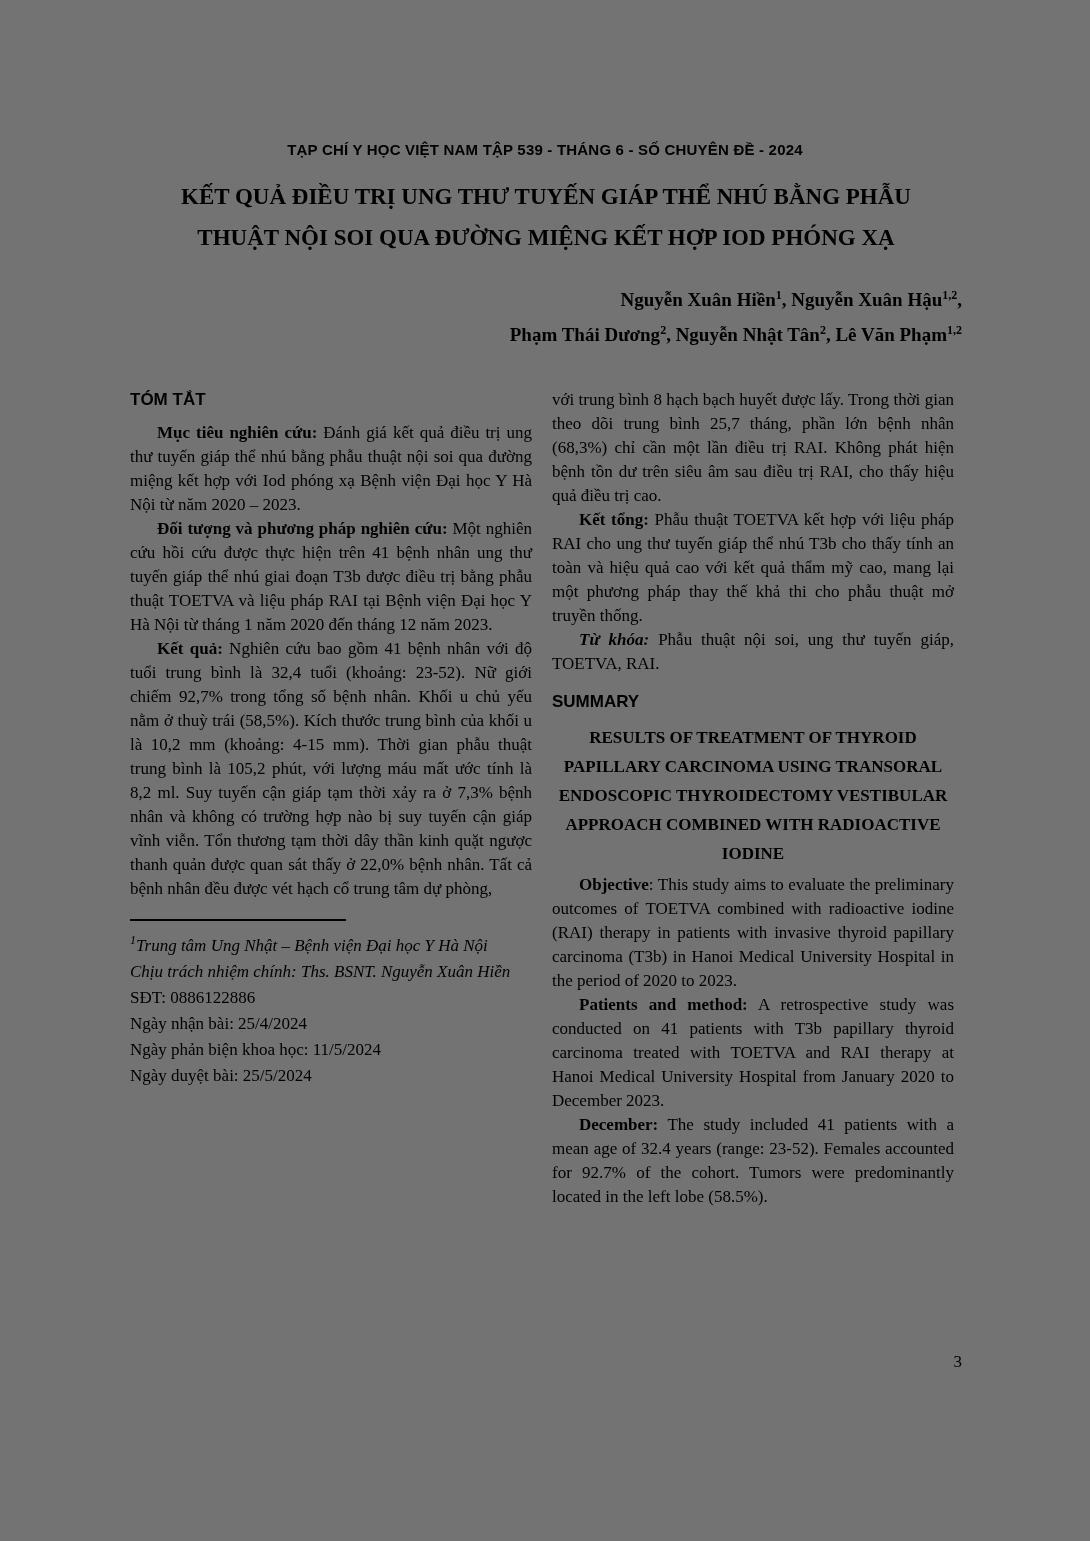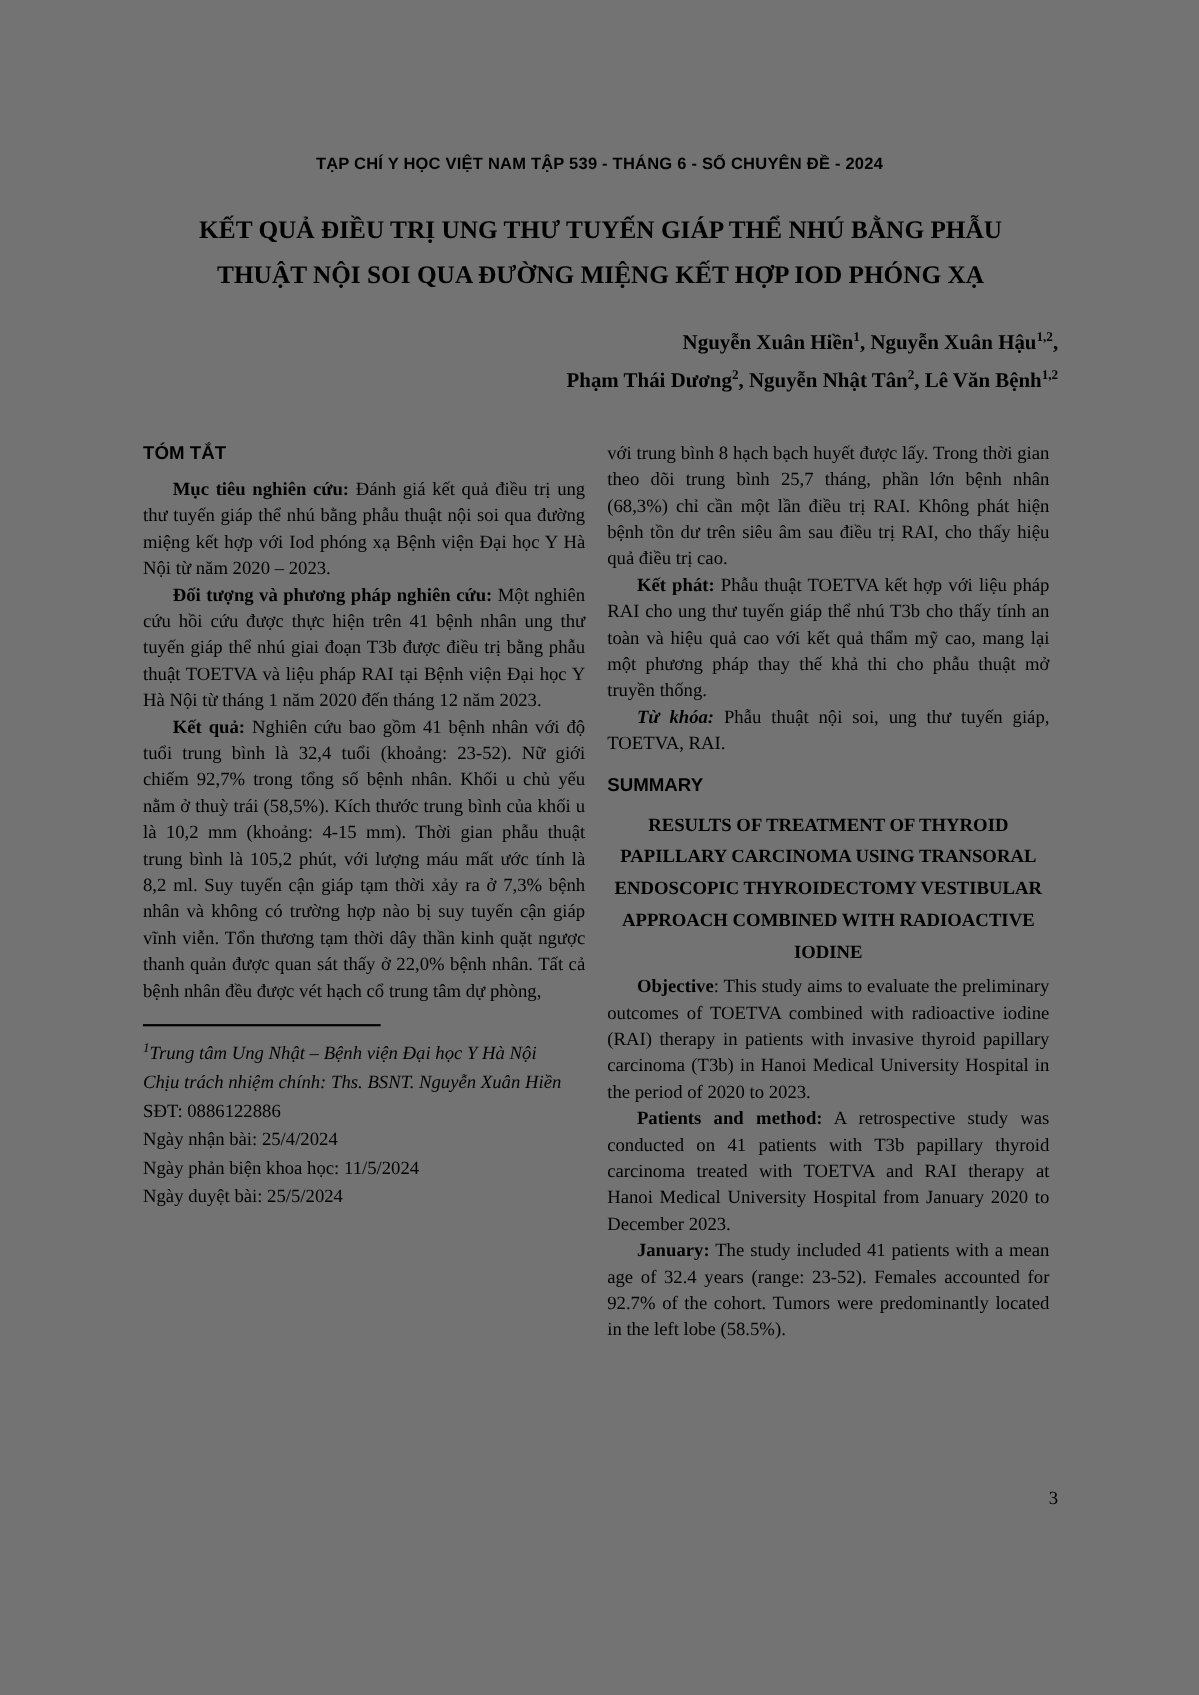--- a/index.html
+++ b/index.html
@@ -9,21 +9,21 @@
     background: #ffffff; color: #000000;
     font-family: "Liberation Serif", serif;
   }
   .page { position: relative; width: 1090px; height: 1541px; overflow: hidden; background: #737373; }
   .journal-header {
     position: absolute; top: 141px; left: 0; width: 100%;
     text-align: center;
     font-family: "Liberation Sans", sans-serif;
     font-weight: bold; font-size: 15px; letter-spacing: 0.2px;
   }
-  .content { position: absolute; top: 188px; left: 130px; width: 832px; }
+  .content { position: absolute; top: 176px; left: 130px; width: 832px; }
   .article-title {
     font-size: 23px; font-weight: bold; text-align: center;
     line-height: 41px; margin: 0 auto 24px auto; max-width: 812px;
   }
   .authors {
     text-align: right; font-weight: bold; font-size: 19px;
     line-height: 35px; margin-bottom: 36px;
   }
   sup { font-size: 12px; line-height: 0; }
   .columns { display: flex; gap: 20px; }
@@ -53,21 +53,21 @@
 <div class="page">
 
   <div class="journal-header">TẠP CHÍ Y HỌC VIỆT NAM TẬP 539 - THÁNG 6 - SỐ CHUYÊN ĐỀ - 2024</div>
 
   <div class="content">
 
     <h1 class="article-title">KẾT QUẢ ĐIỀU TRỊ UNG THƯ TUYẾN GIÁP THỂ NHÚ BẰNG PHẪU THUẬT NỘI SOI QUA ĐƯỜNG MIỆNG KẾT HỢP IOD PHÓNG XẠ</h1>
 
     <div class="authors">
       <div class="authors-line"><span>Nguyễn Xuân Hiền</span><sup>1</sup><span>, Nguyễn Xuân Hậu</span><sup>1,2</sup><span>,</span></div>
-      <div class="authors-line"><span>Phạm Thái Dương</span><sup>2</sup><span>, Nguyễn Nhật Tân</span><sup>2</sup><span>, Lê Văn Bệnh</span><sup>1,2</sup></div>
+      <div class="authors-line"><span>Phạm Thái Dương</span><sup>2</sup><span>, Nguyễn Nhật Tân</span><sup>2</sup><span>, Lê Văn Phạm</span><sup>1,2</sup></div>
     </div>
 
     <div class="columns">
 
       <div class="col">
         <div class="col-heading">TÓM TẮT</div>
 
         <p class="para"><b class="lead">Mục tiêu nghiên cứu:</b><span> Đánh giá kết quả điều trị ung thư tuyến giáp thể nhú bằng phẫu thuật nội soi qua đường miệng kết hợp với Iod phóng xạ Bệnh viện Đại học Y Hà Nội từ năm 2020 – 2023.</span></p>
 
         <p class="para"><b class="lead">Đối tượng và phương pháp nghiên cứu:</b><span> Một nghiên cứu hồi cứu được thực hiện trên 41 bệnh nhân ung thư tuyến giáp thể nhú giai đoạn T3b được điều trị bằng phẫu thuật TOETVA và liệu pháp RAI tại Bệnh viện Đại học Y Hà Nội từ tháng 1 năm 2020 đến tháng 12 năm 2023.</span></p>
@@ -81,33 +81,33 @@
           <div class="fn-line">SĐT: 0886122886</div>
           <div class="fn-line">Ngày nhận bài: 25/4/2024</div>
           <div class="fn-line">Ngày phản biện khoa học: 11/5/2024</div>
           <div class="fn-line">Ngày duyệt bài: 25/5/2024</div>
         </div>
       </div>
 
       <div class="col">
         <p class="para no-indent">với trung bình 8 hạch bạch huyết được lấy. Trong thời gian theo dõi trung bình 25,7 tháng, phần lớn bệnh nhân (68,3%) chỉ cần một lần điều trị RAI. Không phát hiện bệnh tồn dư trên siêu âm sau điều trị RAI, cho thấy hiệu quả điều trị cao.</p>
 
-        <p class="para"><b class="lead">Kết phát:</b><span> Phẫu thuật TOETVA kết hợp với liệu pháp RAI cho ung thư tuyến giáp thể nhú T3b cho thấy tính an toàn và hiệu quả cao với kết quả thẩm mỹ cao, mang lại một phương pháp thay thế khả thi cho phẫu thuật mở truyền thống.</span></p>
+        <p class="para"><b class="lead">Kết tổng:</b><span> Phẫu thuật TOETVA kết hợp với liệu pháp RAI cho ung thư tuyến giáp thể nhú T3b cho thấy tính an toàn và hiệu quả cao với kết quả thẩm mỹ cao, mang lại một phương pháp thay thế khả thi cho phẫu thuật mở truyền thống.</span></p>
 
         <p class="para"><b class="lead italic">Từ khóa:</b><span> Phẫu thuật nội soi, ung thư tuyến giáp, TOETVA, RAI.</span></p>
 
         <div class="col-heading mt">SUMMARY</div>
 
         <div class="summary-title">RESULTS OF TREATMENT OF THYROID PAPILLARY CARCINOMA USING TRANSORAL ENDOSCOPIC THYROIDECTOMY VESTIBULAR APPROACH COMBINED WITH RADIOACTIVE IODINE</div>
 
         <p class="para"><b class="lead">Objective</b><span>: This study aims to evaluate the preliminary outcomes of TOETVA combined with radioactive iodine (RAI) therapy in patients with invasive thyroid papillary carcinoma (T3b) in Hanoi Medical University Hospital in the period of 2020 to 2023.</span></p>
 
         <p class="para"><b class="lead">Patients and method:</b><span> A retrospective study was conducted on 41 patients with T3b papillary thyroid carcinoma treated with TOETVA and RAI therapy at Hanoi Medical University Hospital from January 2020 to December 2023.</span></p>
 
-        <p class="para"><b class="lead">January:</b><span> The study included 41 patients with a mean age of 32.4 years (range: 23-52). Females accounted for 92.7% of the cohort. Tumors were predominantly located in the left lobe (58.5%).</span></p>
+        <p class="para"><b class="lead">December:</b><span> The study included 41 patients with a mean age of 32.4 years (range: 23-52). Females accounted for 92.7% of the cohort. Tumors were predominantly located in the left lobe (58.5%).</span></p>
       </div>
 
     </div>
   </div>
 
   <div class="page-number">3</div>
 
 </div>
 
 </body></html>

